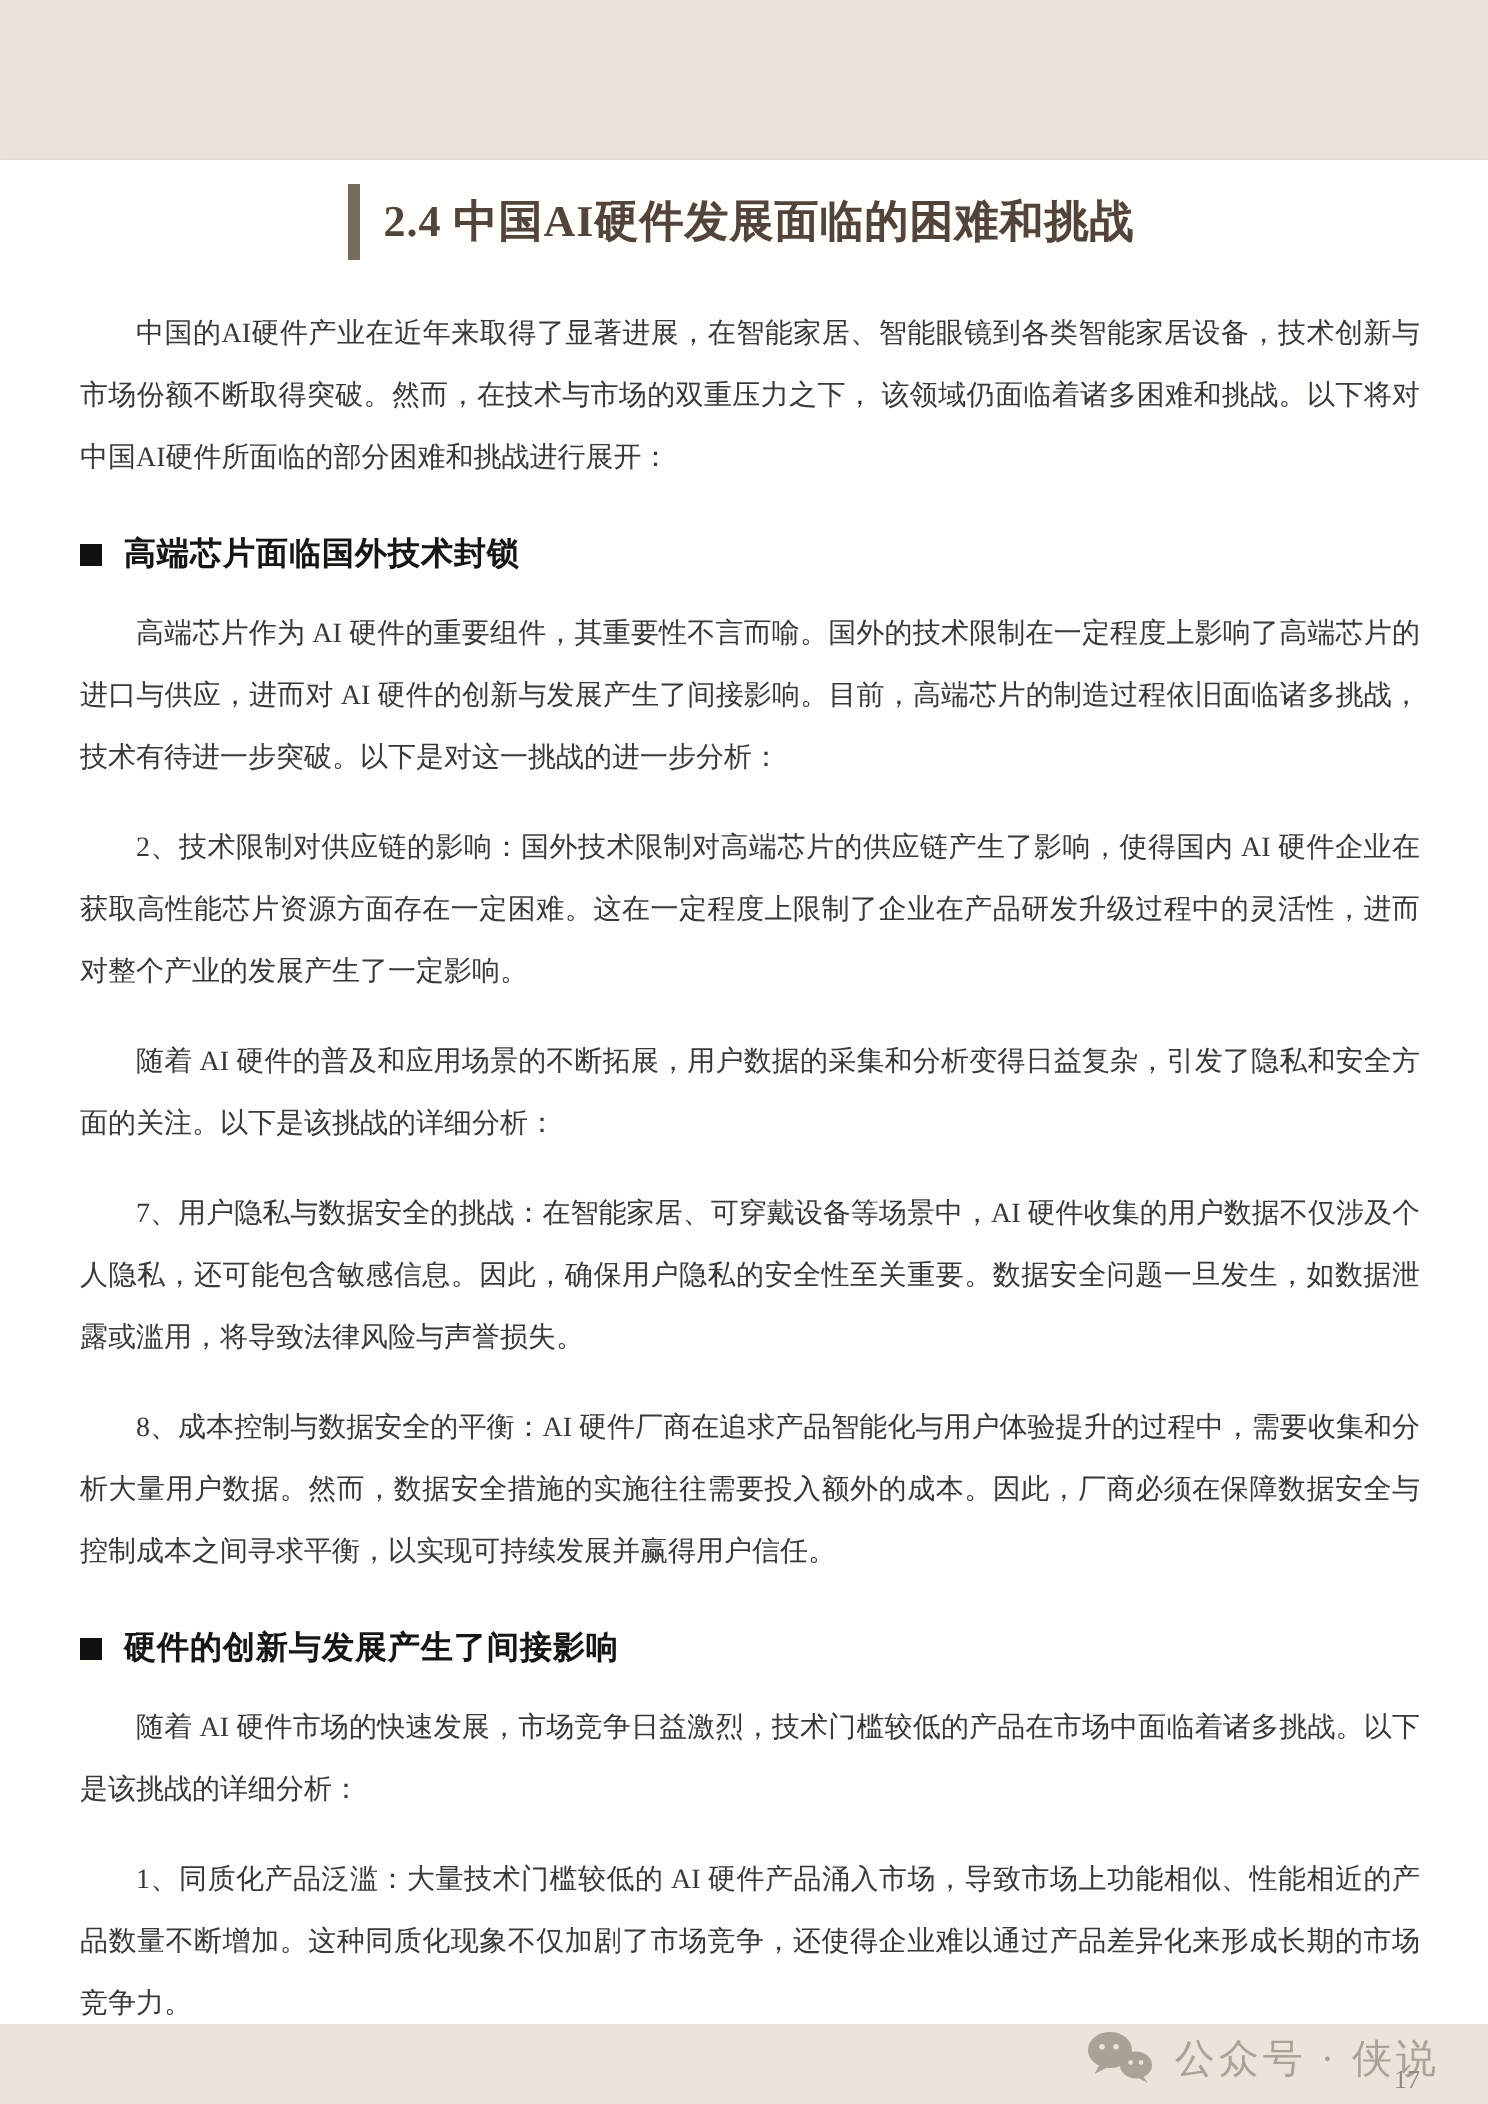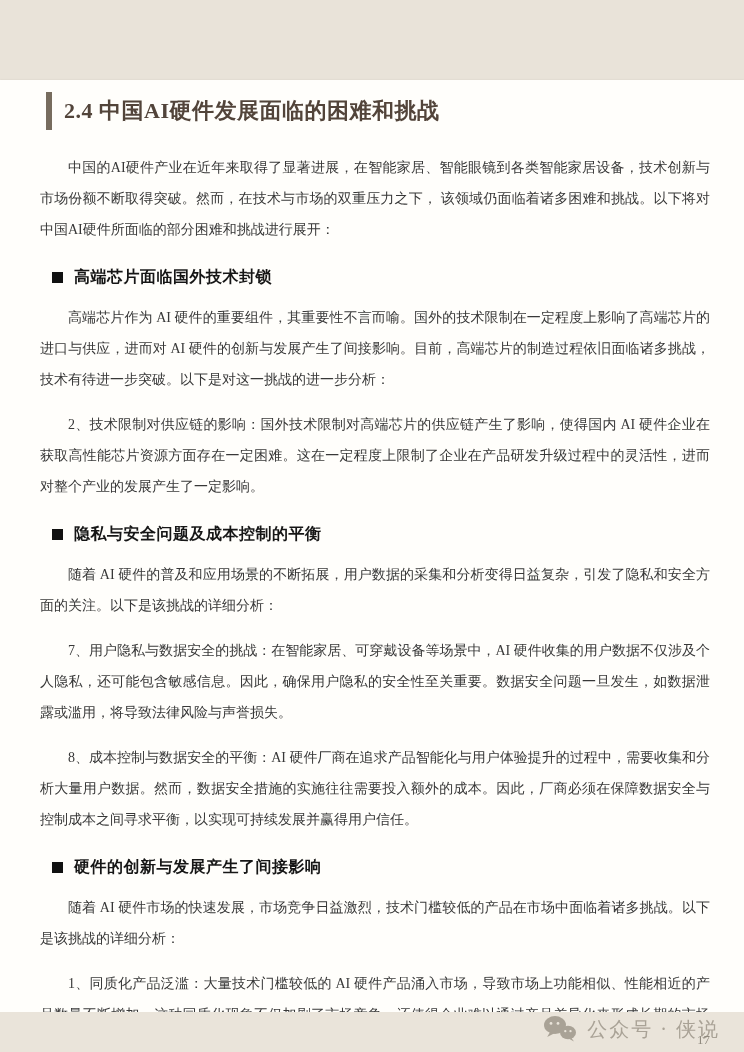--- a/index.html
+++ b/index.html
@@ -24,21 +24,22 @@
     top: 80px;
     left: 0;
     right: 0;
     bottom: 40px;
     background: #fffefb;
     box-shadow: 0 0 2px rgba(0,0,0,0.08);
   }
   .title-block {
     display: flex;
     align-items: center;
-    margin: 12px 34px 0 46px;
+    margin: 12px 34px 0 31px;
+    justify-content: center;
   }
   .title-bar {
     display: block;
     width: 6px;
     height: 38px;
     background: #776c5e;
     margin-right: 12px;
     flex: 0 0 auto;
   }
   .title {
@@ -55,21 +56,21 @@
     margin: 0 0 14px 0;
     font-size: 14px;
     line-height: 31px;
     color: #383838;
     text-align: justify;
     text-indent: 2em;
   }
   .section-heading {
     display: flex;
     align-items: center;
-    margin: 22px 0 14px 12px;
+    margin: 22px 0 14px 0;
   }
   .bullet {
     display: block;
     width: 11px;
     height: 11px;
     background: #111;
     margin-right: 11px;
     flex: 0 0 auto;
   }
   .heading-text {
@@ -129,24 +130,20 @@
       <div class="section">
         <div class="section-heading">
           <span class="bullet"></span>
           <span class="heading-text">高端芯片面临国外技术封锁</span>
         </div>
         <p class="para">高端芯片作为 AI 硬件的重要组件，其重要性不言而喻。国外的技术限制在一定程度上影响了高端芯片的进口与供应，进而对 AI 硬件的创新与发展产生了间接影响。目前，高端芯片的制造过程依旧面临诸多挑战，技术有待进一步突破。以下是对这一挑战的进一步分析：</p>
         <p class="para">2、技术限制对供应链的影响：国外技术限制对高端芯片的供应链产生了影响，使得国内 AI 硬件企业在获取高性能芯片资源方面存在一定困难。这在一定程度上限制了企业在产品研发升级过程中的灵活性，进而对整个产业的发展产生了一定影响。</p>
       </div>
 
       <div class="section">
-        <div class="section-heading">
-          <span class="bullet"></span>
-          <span class="heading-text">隐私与安全问题及成本控制的平衡</span>
-        </div>
         <p class="para">随着 AI 硬件的普及和应用场景的不断拓展，用户数据的采集和分析变得日益复杂，引发了隐私和安全方面的关注。以下是该挑战的详细分析：</p>
         <p class="para">7、用户隐私与数据安全的挑战：在智能家居、可穿戴设备等场景中，AI 硬件收集的用户数据不仅涉及个人隐私，还可能包含敏感信息。因此，确保用户隐私的安全性至关重要。数据安全问题一旦发生，如数据泄露或滥用，将导致法律风险与声誉损失。</p>
         <p class="para">8、成本控制与数据安全的平衡：AI 硬件厂商在追求产品智能化与用户体验提升的过程中，需要收集和分析大量用户数据。然而，数据安全措施的实施往往需要投入额外的成本。因此，厂商必须在保障数据安全与控制成本之间寻求平衡，以实现可持续发展并赢得用户信任。</p>
       </div>
 
       <div class="section">
         <div class="section-heading">
           <span class="bullet"></span>
           <span class="heading-text">硬件的创新与发展产生了间接影响</span>
         </div>

